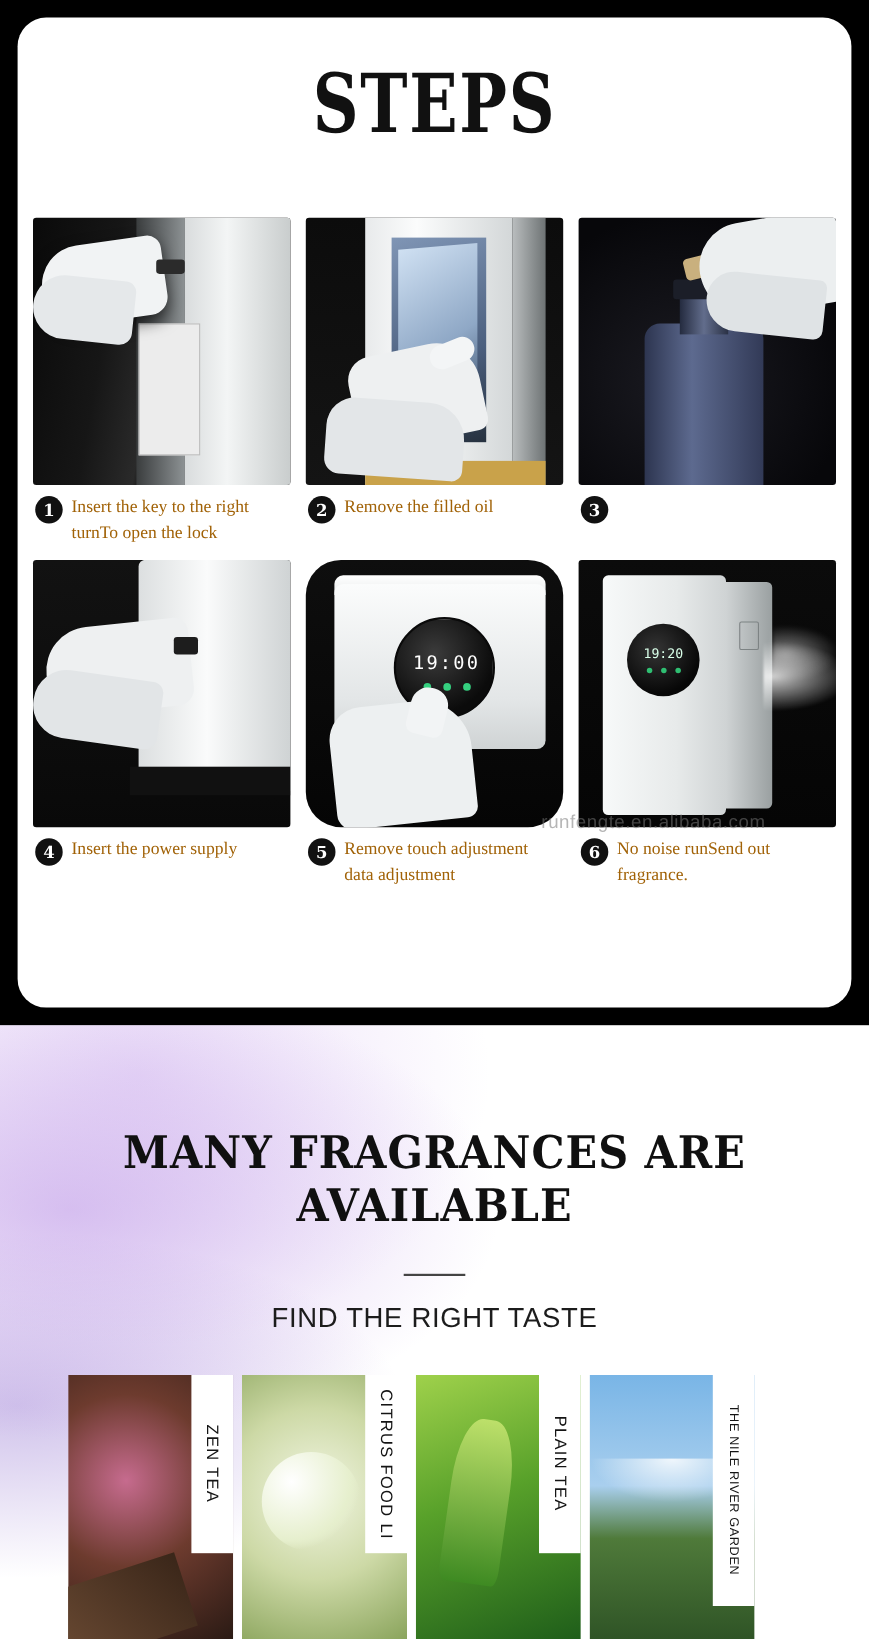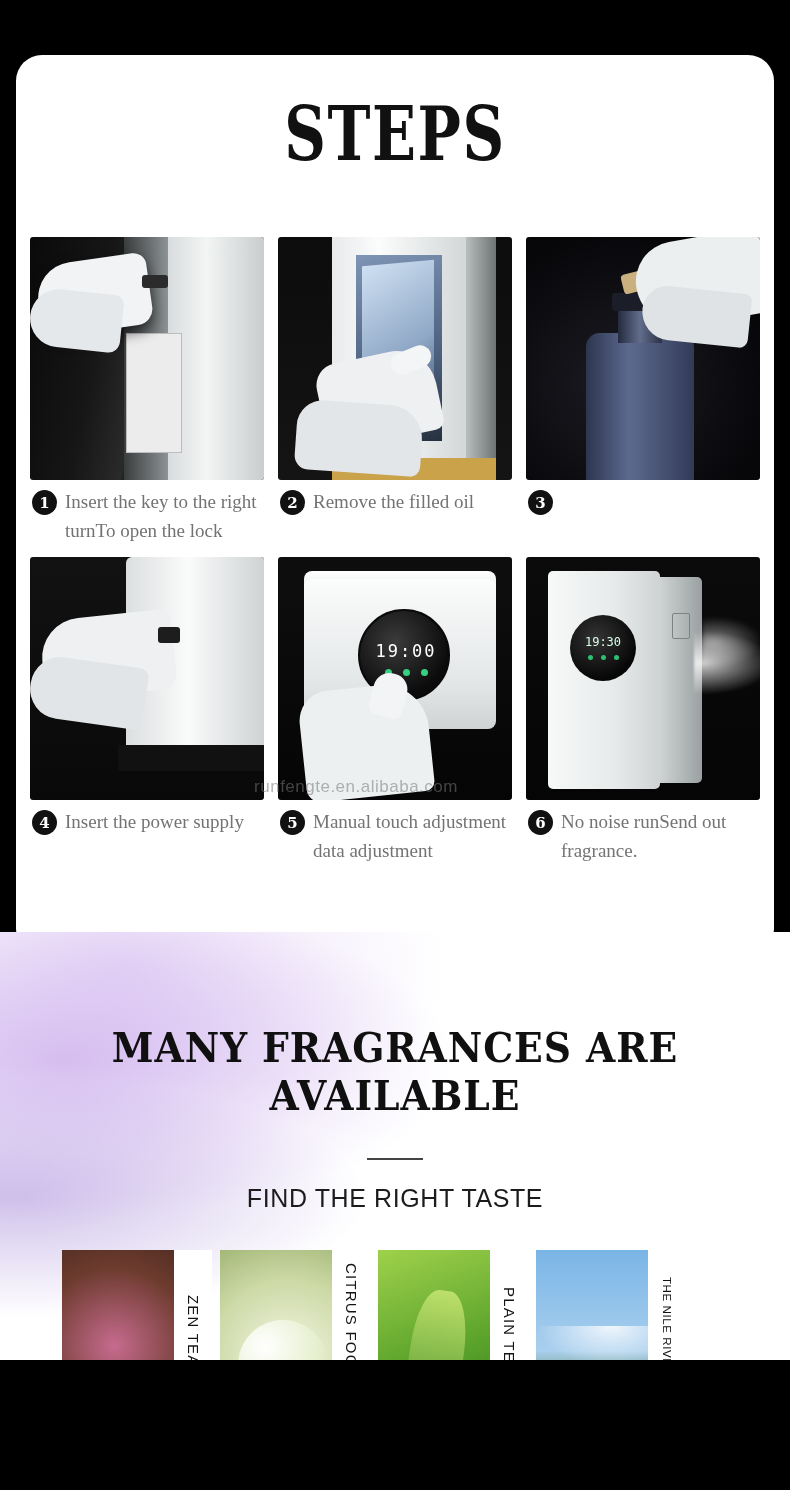--- a/index.html
+++ b/index.html
@@ -11,21 +11,20 @@
   }
 
   
   .steps-panel {
     position: absolute;
     left: 16px; top: 16px;
     width: 758px; height: 900px;
     background: #ffffff;
     border-radius: 26px;
     overflow: hidden;
-    margin-top: 39px;
   }
   .steps-title {
     text-align: center;
     font-family: "DejaVu Serif", serif;
     font-weight: bold;
     font-size: 74px;
     letter-spacing: 2px;
     color: #111;
     margin-top: 42px;
     transform: scaleX(0.78);
@@ -60,22 +59,22 @@
     border-radius: 50%;
     background: #111;
     color: #fff;
     font-family: "DejaVu Serif", serif;
     font-weight: bold;
     font-size: 15px;
     display: flex; align-items: center; justify-content: center;
     margin-top: 2px;
   }
   .cap-text {
-    font-size: 19px;
-    color: #737373;
+    font-size: 16px;
+    color: #a16207;
     line-height: 1.5;
     font-family: "Liberation Serif", serif;
   }
 
   
   .p1 { background: linear-gradient(100deg,#0a0a0a 0%,#161616 30%,#2a2a2a 48%,#0d0d0d 52%,#111 100%); }
   .p1 .door {
     position: absolute; right: 0; top: 0; width: 96px; height: 243px;
     background: linear-gradient(90deg,#d9dcdd,#f3f5f5 40%,#c9cdcd);
   }
@@ -196,21 +195,21 @@
     position: absolute; left: 0px; top: 104px; width: 116px; height: 62px;
     background: #e2e5e7; border-radius: 30px 10px 12px 30px;
     transform: rotate(8deg);
   }
   .p4 .plug {
     position: absolute; left: 128px; top: 70px; width: 22px; height: 16px;
     background: #1d1d1d; border-radius: 3px;
   }
 
   
-  .p5 { background: linear-gradient(180deg,#0e0e0e,#050505); }
+  .p5 { background: linear-gradient(180deg,#0e0e0e,#050505); border-radius: 32px; }
   .p5 .unit {
     position: absolute; left: 26px; top: 22px; width: 192px; height: 150px;
     background: linear-gradient(180deg,#fbfcfc,#e3e6e7 70%,#cfd3d4);
     border-radius: 8px;
   }
   .p5 .top {
     position: absolute; left: 26px; top: 14px; width: 192px; height: 18px;
     background: linear-gradient(180deg,#ffffff,#e9ecec);
     border-radius: 8px 8px 0 0;
   }
@@ -275,32 +274,32 @@
   }
   .p6 .mist2 {
     position: absolute; left: 176px; top: 60px; width: 60px; height: 50px;
     background: radial-gradient(ellipse at 20% 50%, rgba(255,255,255,.5), rgba(255,255,255,0) 72%);
     filter: blur(2px);
   }
 
   .watermark {
     position: absolute;
     left: 0; top: 722px; width: 680px;
-    text-align: center;
+    text-align: right;
     font-size: 17px;
     color: rgba(120,120,120,.55);
     letter-spacing: .5px;
     pointer-events: none;
   }
 
   
   .frag {
     position: absolute;
     left: 0; top: 932px;
-    width: 790px; height: 428px;
+    width: 790px; height: 558px;
     background:
       radial-gradient(ellipse at 8% 30%, rgba(188,150,230,.55), rgba(255,255,255,0) 38%),
       radial-gradient(ellipse at 2% 62%, rgba(150,120,210,.45), rgba(255,255,255,0) 32%),
       radial-gradient(ellipse at 16% 8%, rgba(210,180,240,.45), rgba(255,255,255,0) 34%),
       #ffffff;
     overflow: hidden;
   }
   .frag-title {
     text-align: center;
     margin-top: 92px;
@@ -465,30 +464,30 @@
               <div class="dot"></div>
               <div class="dot"></div>
               <div class="dot"></div>
             </div>
           </div>
           <div class="hand"></div>
           <div class="finger"></div>
         </div>
         <div class="cap">
           <div class="num">5</div>
-          <div class="cap-text">Manual touch adjustment data adjustment</div>
+          <div class="cap-text">Remove touch adjustment data adjustment</div>
         </div>
       </div>
 
       <div class="cell">
         <div class="photo p6">
           <div class="unit"></div>
           <div class="side"></div>
           <div class="disc">
-            <div class="disp">19:30</div>
+            <div class="disp">19:20</div>
             <div class="dots">
               <div class="dot"></div>
               <div class="dot"></div>
               <div class="dot"></div>
             </div>
           </div>
           <div class="vent"></div>
           <div class="mist2"></div>
           <div class="mist"></div>
         </div>

